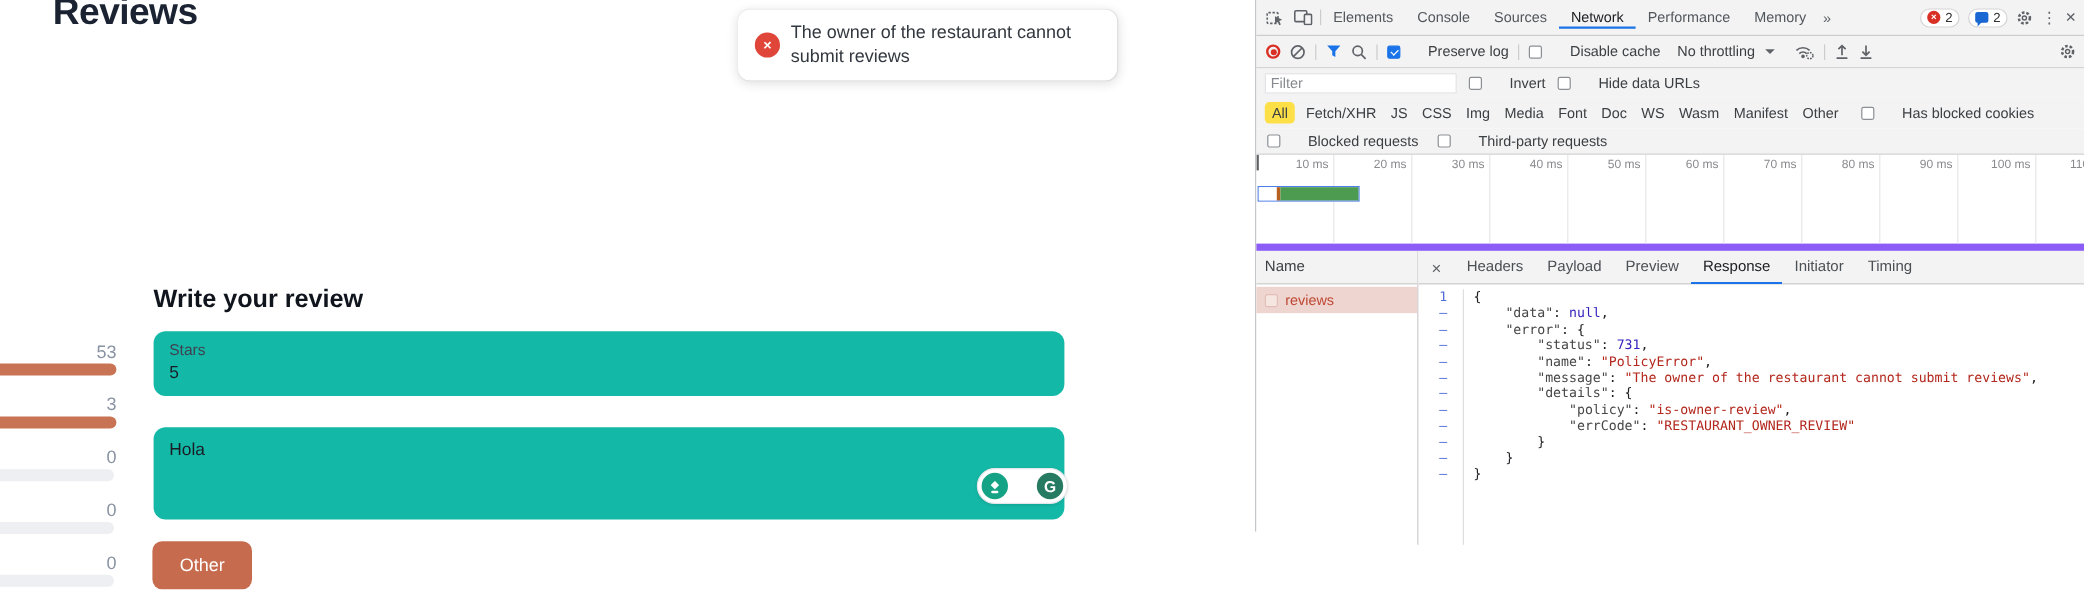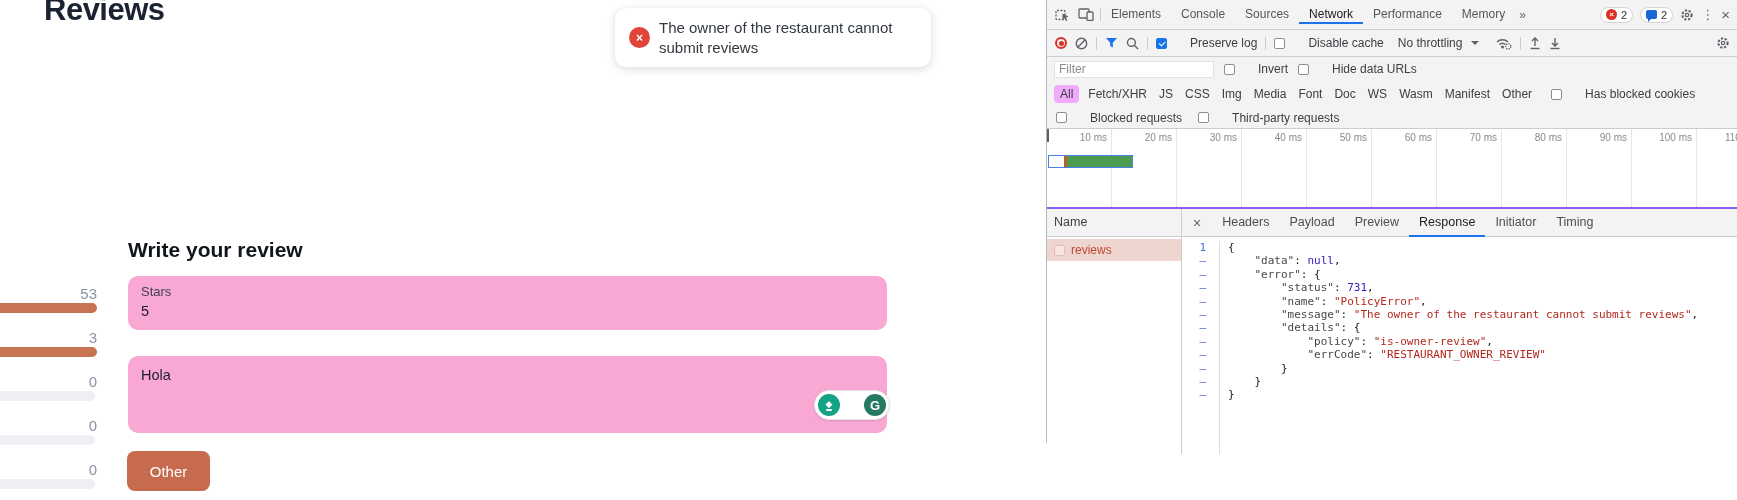--- a/index.html
+++ b/index.html
@@ -13,21 +13,21 @@
     display:flex;align-items:center;gap:9px;padding:0 14px;box-sizing:border-box;}
   .toast-icon{width:21px;height:21px;border-radius:50%;background:#e0453a;color:#fff;
     display:flex;align-items:center;justify-content:center;font-size:12px;font-weight:700;flex:0 0 auto;}
   .toast-text{font-size:15px;line-height:19.5px;color:#32383f;width:246px;}
   .rating-row{position:absolute;left:0;width:97px;}
   .rating-count{text-align:right;font-size:15px;line-height:15px;color:#8a93a3;}
   .rating-bar{margin-top:2px;height:10px;border-radius:6px;margin-left:-18px;}
   .rating-bar.filled{width:115px;background:#c87353;}
   .rating-bar.empty{width:113px;background:#edeff2;}
   .form-heading{position:absolute;left:128px;top:238px;font-size:21px;font-weight:800;color:#10141c;}
-  .field{position:absolute;left:128px;width:759px;background:#f9a8d4;border-radius:10px;box-sizing:border-box;}
+  .field{position:absolute;left:128px;width:759px;background:#14b8a6;border-radius:10px;box-sizing:border-box;}
   .field-stars{top:276px;height:54px;padding:9px 13px;}
   .field-label{font-size:13px;color:#3f4452;line-height:14px;}
   .field-value{font-size:14.5px;color:#191d26;line-height:16px;margin-top:4px;}
   .field-review{top:356px;height:77px;padding:11px 13px;}
   .gram-pill{position:absolute;left:814px;top:390px;width:76px;height:30px;background:#fff;
     border:1px solid #e4e6e9;border-radius:16px;box-shadow:0 1px 3px rgba(0,0,0,.12);
     display:flex;align-items:center;justify-content:space-between;padding:0 3px;box-sizing:border-box;}
   .gram-bulb{width:22px;height:22px;border-radius:50%;background:#15a385;color:#fff;
     display:flex;flex-direction:column;align-items:center;justify-content:center;font-size:9px;line-height:8px;}
   .gram-bulb .stem{width:6px;height:2px;background:#fff;border-radius:1px;margin-top:1px;}
@@ -65,24 +65,24 @@
   .cb.checked:after{content:"";position:absolute;left:2px;top:2px;width:5px;height:2.5px;
     border-left:1.5px solid #fff;border-bottom:1.5px solid #fff;transform:rotate(-45deg);}
   .cb-pair{display:flex;align-items:center;gap:23px;}
   .caret{width:0;height:0;border:4px solid transparent;border-top-color:#5f6368;margin-top:4px;}
   .dt-filterrow{height:24px;padding-left:7px;gap:10px;}
   .dt-filter-input{width:160px;height:17px;border:1px solid #e3e3e6;background:#fff;
     font-size:12px;font-family:inherit;padding:0 4px;color:#333;}
   .dt-filter-input::placeholder{color:#868b90;}
   .dt-chiprow{height:26px;padding-left:7px;gap:1px;}
   .chip{padding:2px 6px;color:#3c4043;cursor:pointer;}
-  .chip.active{background:#f0abfc;border-radius:4px;margin-right:3px;}
+  .chip.active{background:#fde047;border-radius:4px;margin-right:3px;}
   .dt-chiprow .cb-pair{margin-left:12px;}
   .dt-blockedrow{height:22px;border-bottom:1px solid #cdcdcd;padding-left:9px;gap:16px;}
-  .dt-overview{position:relative;height:80px;background:#fff;border-bottom:2px solid #8b5cf6;
+  .dt-overview{position:relative;height:80px;background:#fff;border-bottom:6px solid #8b5cf6;
     overflow:hidden;display:flex;}
   .ov-col{flex:0 0 65px;height:100%;border-right:1px solid #e7e7ea;font-size:10px;color:#8a8a8e;
     text-align:right;padding:3px 4px 0 0;}
   .ov-zero{position:absolute;left:0;top:0;width:2px;height:13px;background:#5b5f63;}
   .ov-bar{position:absolute;left:1px;top:26px;width:85px;height:13px;border:1px solid #4d7fe8;
     display:flex;background:#fff;}
   .ov-bar .w{width:15px;background:#fff;}
   .ov-bar .o{width:3px;background:#b66120;}
   .ov-bar .g{flex:1;background:#4d9b51;}
   .dt-main{display:flex;height:245px;background:#fff;}

